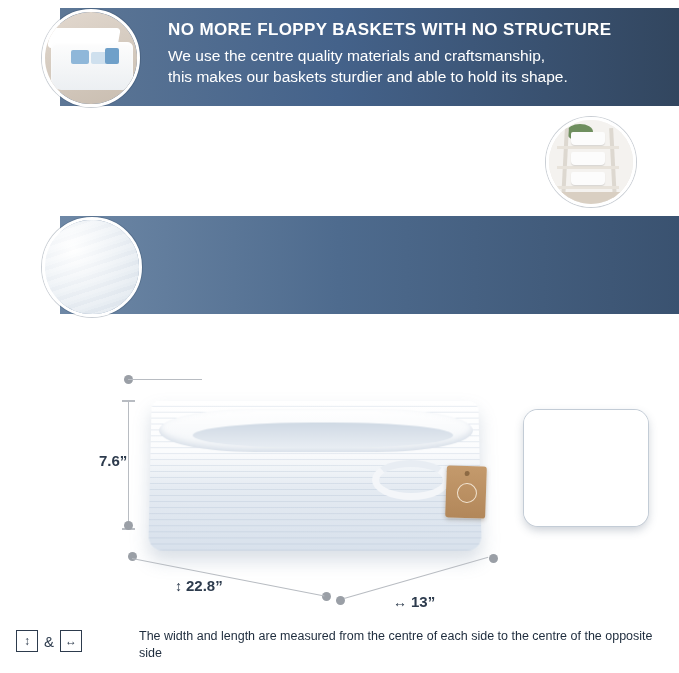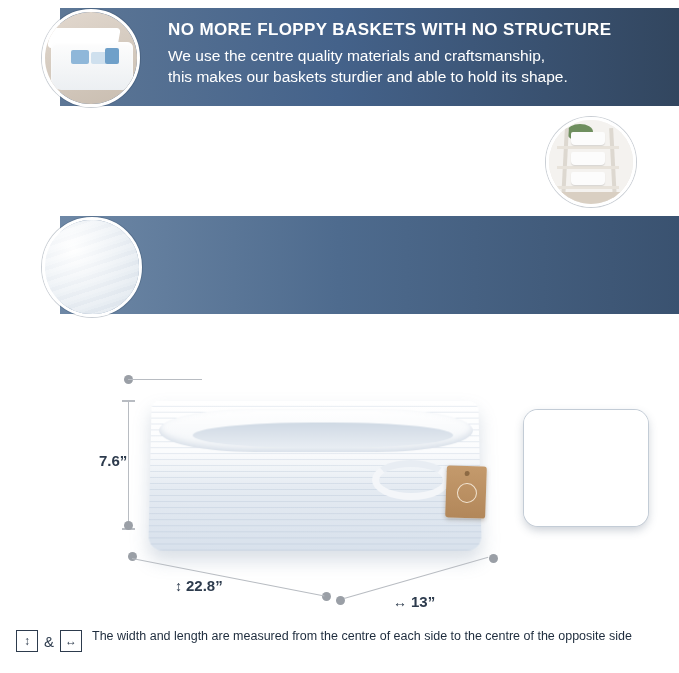--- a/index.html
+++ b/index.html
@@ -279,21 +279,21 @@
     width: 20px; height: 20px;
     border: 1.5px solid #2d3b4d;
     display: flex; align-items: center; justify-content: center;
     font-size: 12px; line-height: 1;
   }
   .foot-text {
     font-size: 12.5px;
     line-height: 1.35;
     color: #1d2b3c;
   }
-  .foot-text span { display: block; }
+  .foot-text span { display: block; margin-left: 47px; }
 
   .hr-top {
     position: absolute; left: 16px; top: 620px; width: 650px; height: 1px;
     background: #ffffff;
   }
 </style>
 </head>
 <body>
 
 <div class="banner banner-1">

